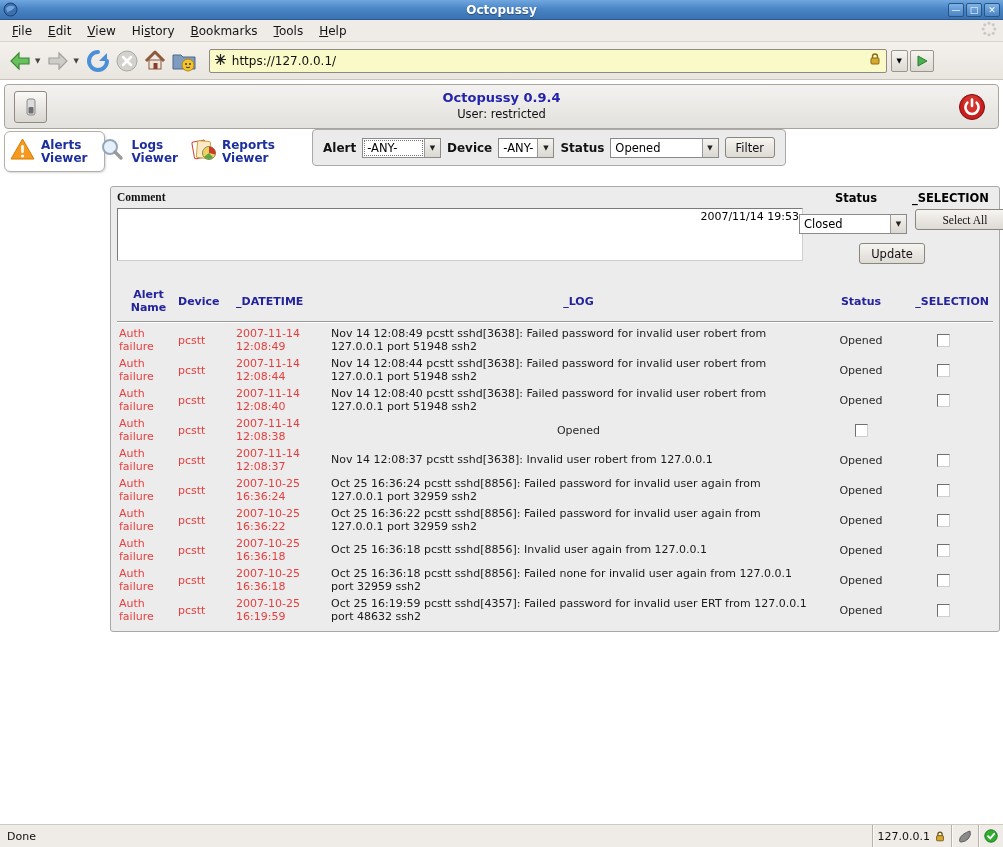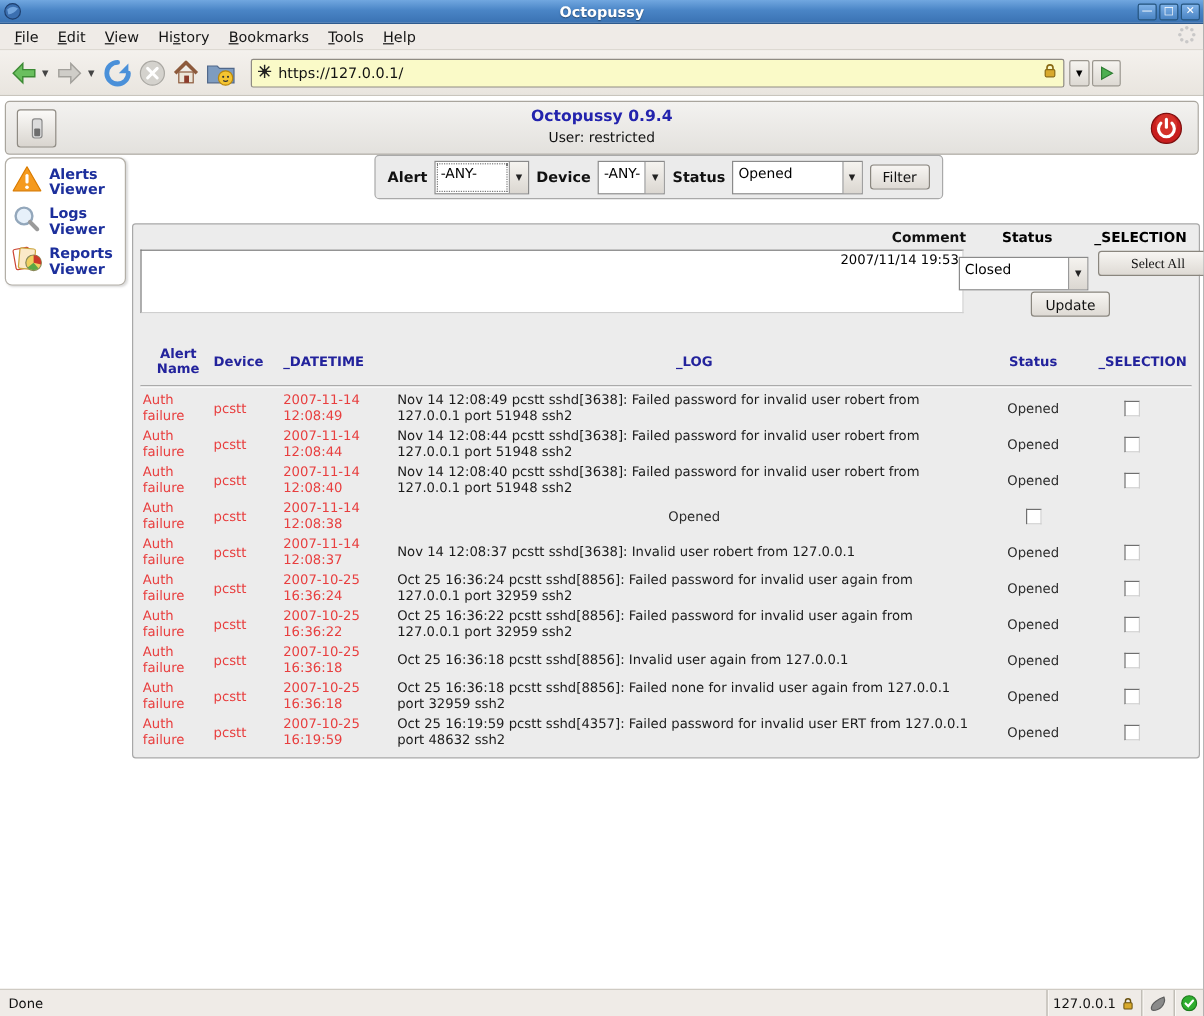--- a/index.html
+++ b/index.html
@@ -67,54 +67,54 @@
     display:flex; align-items:center; justify-content:center;
   }
   .hp-center { position:absolute; left:0; right:0; top:5px; text-align:center; line-height:1.3; }
   .hp-title { font-size:13px; font-weight:bold; color:#2323ad; }
   .hp-user { font-size:11.5px; color:#111; }
   .power-btn { position:absolute; right:12px; top:8px; width:28px; height:28px; cursor:pointer; }
   
   .sidebar {
     position:absolute; left:4px; top:51px; width:101px;
     background:#fff; border:1px solid #b3afa7; border-radius:6px;
-    box-shadow:1px 1px 2px rgba(0,0,0,.15); padding:5px 4px; display:flex; flex-direction:column; gap:4px;
+    box-shadow:1px 1px 2px rgba(0,0,0,.15); padding:5px 4px; display:flex; flex-direction:row; gap:12px;
   }
   .side-item { display:flex; align-items:center; gap:5px; cursor:pointer; }
   .side-label { font-size:12px; font-weight:bold; color:#1c2f9c; line-height:1.05; }
   
   .filterbar {
     position:absolute; left:312px; top:49px; width:474px; height:37px;
     background:#ebebeb; border:1px solid #a9a9a9; border-radius:4px;
     display:flex; align-items:center; gap:6px; padding:0 10px; font-size:12px;
   }
   .flabel { font-weight:bold; color:#111; }
   .gtk-select {
-    height:28px; background:#fff; border:1px solid #8a8a8a;
+    height:20px; background:#fff; border:1px solid #8a8a8a;
     display:inline-flex; align-items:stretch;
   }
   .gtk-select .val { font-size:11.5px; padding:2px 4px 0 4px; flex:1; white-space:nowrap; overflow:hidden; }
   .gtk-select.focused .val { outline:1px dotted #777; outline-offset:-2px; }
   .gtk-select .arrow-btn {
     width:16px; border-left:1px solid #9a9a9a;
     background:linear-gradient(180deg,#f5f3ef,#dbd7d1);
     display:flex; align-items:center; justify-content:center; font-size:7px; color:#222;
   }
   .gtk-btn {
     height:21px; padding:2px 10px; font-size:11.5px; color:#111;
     background:linear-gradient(180deg,#f7f5f2,#dedad4);
     border:1px solid #8a867e; border-radius:3px; cursor:pointer;
     font-family:"DejaVu Sans","Liberation Sans",sans-serif;
   }
   
   .main-panel {
     position:absolute; left:110px; top:106px; width:890px; height:446px;
     background:#ececec; border:1px solid #a8a8a8; border-radius:3px;
   }
-  .comment-label { position:absolute; top:4px; left:6px; width:688px; text-align:right; font-size:11.5px; font-weight:bold; color:#111; }
+  .comment-label { position:absolute; top:4px; left:6px; width:688px; text-align:left; font-size:11.5px; font-weight:bold; color:#111;font-family:Liberation Serif, serif; }
   .comment-box {
     position:absolute; top:21px; left:6px; width:686px; height:53px;
     background:#fff; border:1px solid; border-color:#7a7a7a #cfcfcf #cfcfcf #7a7a7a;
     font-family:"DejaVu Sans","Liberation Sans",sans-serif; font-size:11px; padding:1px 3px; resize:none;text-align:right;
   }
   .status-label { position:absolute; top:4px; left:700px; width:90px; text-align:center; font-size:11.5px; font-weight:bold; }
   .selection-label { position:absolute; top:4px; right:10px; font-size:11.5px; font-weight:bold; }
   .closed-select { position:absolute; top:27px; left:688px; width:108px; }
   .selectall-btn { position:absolute; top:22px; left:804px; width:100px;font-family:Liberation Serif, serif; }
   .update-btn { position:absolute; top:56px; left:748px; width:66px; }

